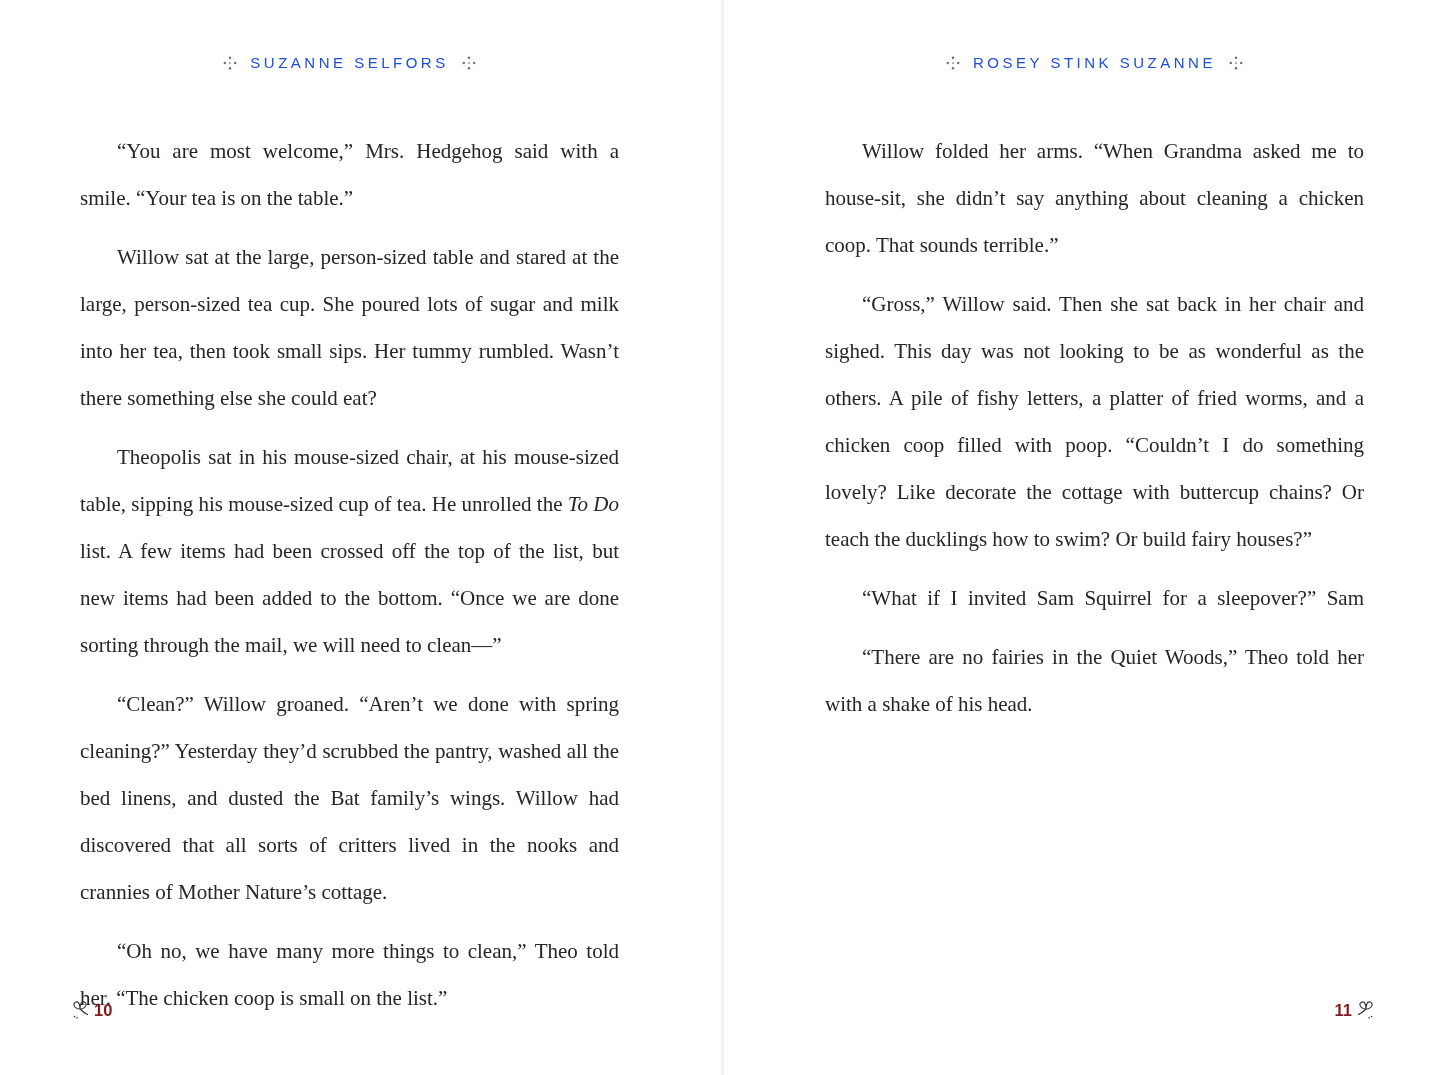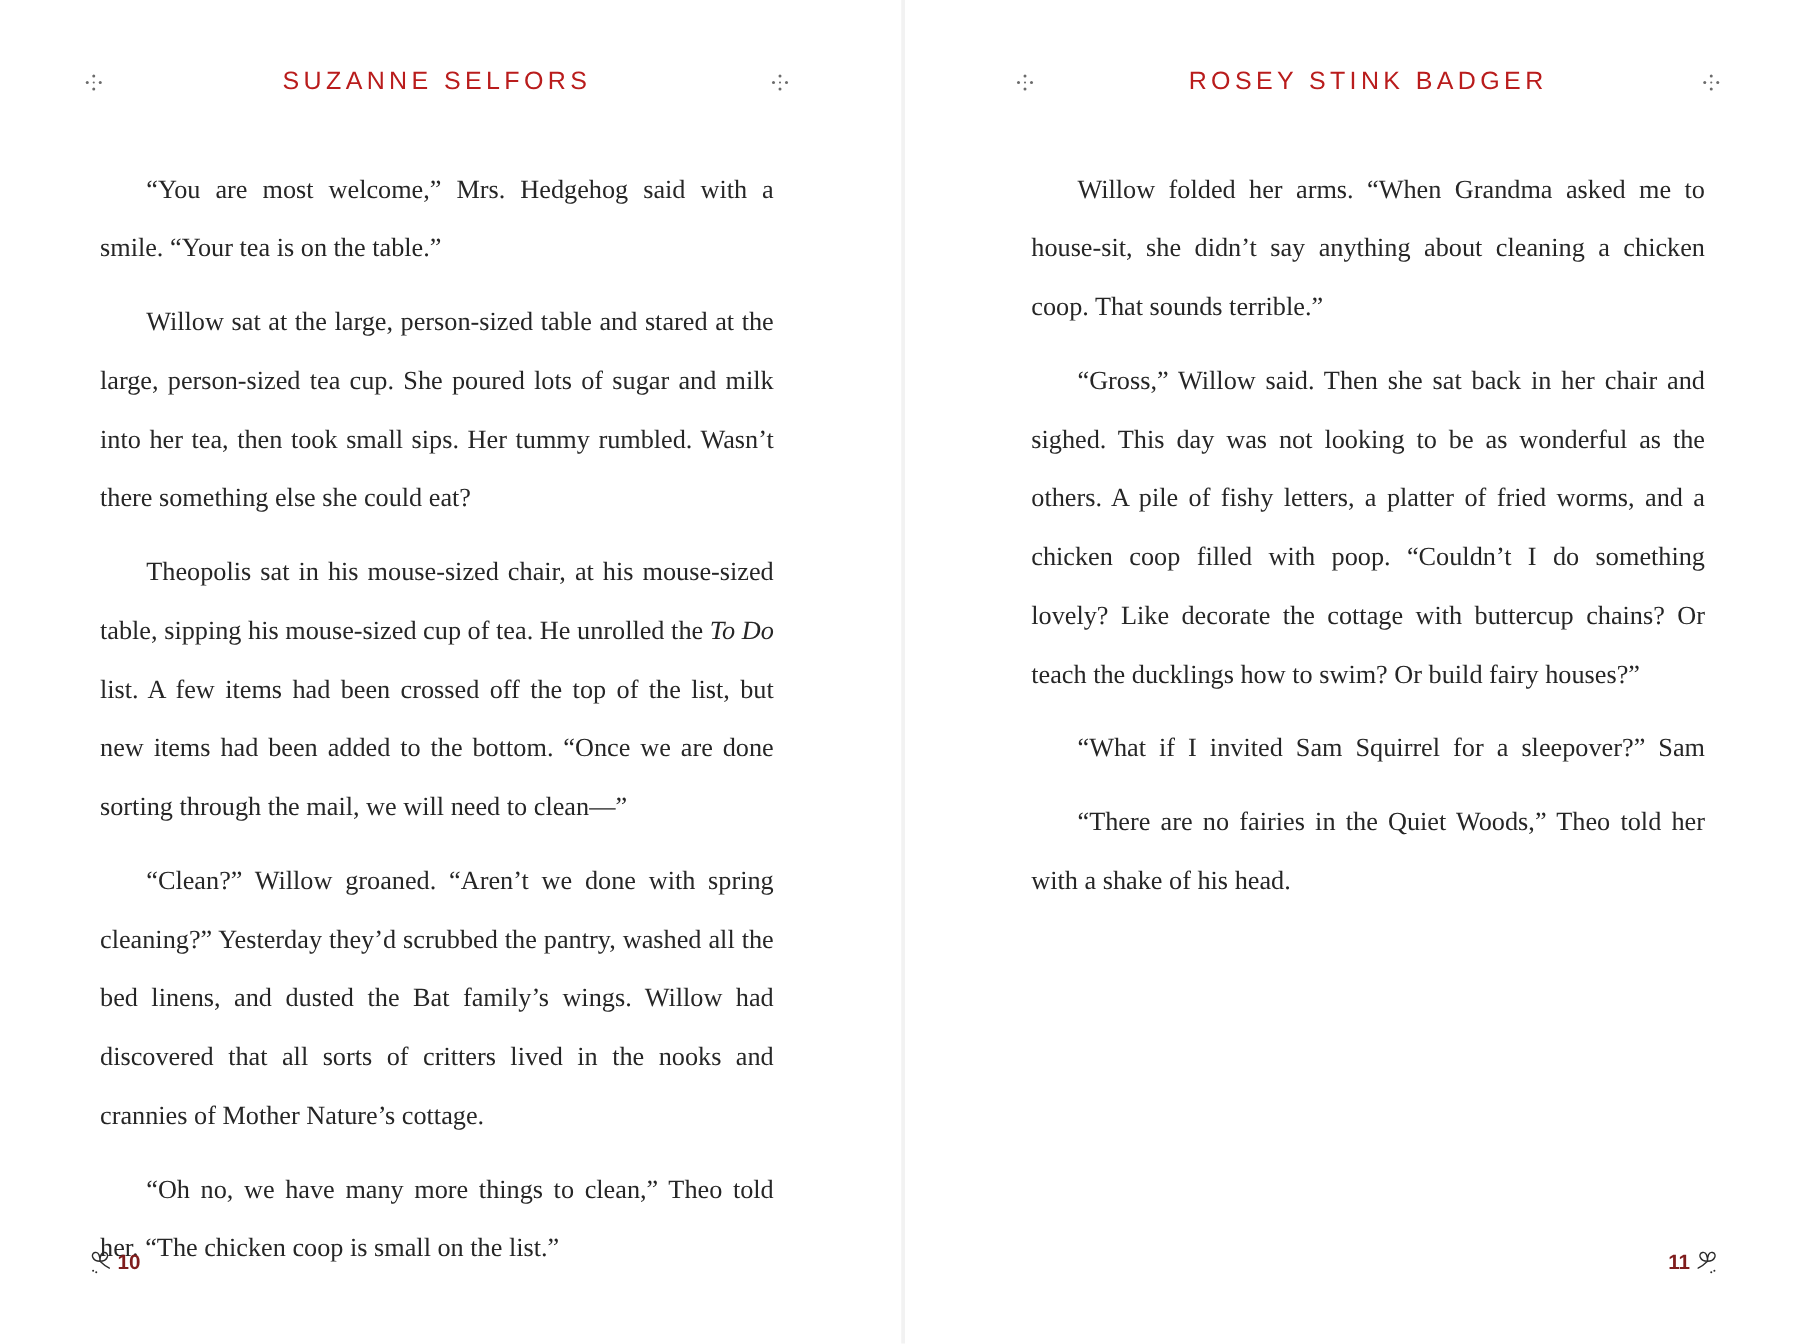--- a/index.html
+++ b/index.html
@@ -14,25 +14,25 @@
     position: absolute; left: 721px; top: 0;
     width: 3px; height: 1075px;
     background: #f2f2f2;
   }
   .page { position: absolute; top: 0; width: 563px; height: 1075px; }
   .page-left  { left: 68px; }
   .page-right { left: 813px; }
 
   .running-head {
     position: absolute; top: 54px; left: 0; right: 0;
-    display: flex; align-items: center; justify-content: space-between;
+    display: flex; align-items: center; justify-content: center;
     gap: 13px;
     font-family: "Liberation Sans", sans-serif;
-    font-size: 20px; letter-spacing: 3.5px;
-    color: #b91c1c;
+    font-size: 15px; letter-spacing: 3.5px;
+    color: #1d4ed8;
     white-space: nowrap;
   }
   .sparkle { flex: 0 0 auto; }
 
   .body-text {
     position: absolute; top: 116px; left: 0; width: 563px;
     color: #262626;
     font-size: 21px; line-height: 47px;
     text-align: justify;
     hyphens: none;
@@ -110,21 +110,21 @@
     <div class="running-head">
       <svg class="sparkle" width="14" height="14" viewBox="0 0 14 14">
         <g fill="#6b6b6b">
           <circle cx="7" cy="1.8" r="1.2"></circle>
           <circle cx="1.8" cy="7" r="1.2"></circle>
           <circle cx="12.2" cy="7" r="1.2"></circle>
           <circle cx="7" cy="12.2" r="1.2"></circle>
           <circle cx="7" cy="7" r="0.85"></circle>
         </g>
       </svg>
-      <span>ROSEY STINK BADGER</span>
+      <span>ROSEY STINK SUZANNE</span>
       <svg class="sparkle" width="14" height="14" viewBox="0 0 14 14">
         <g fill="#6b6b6b">
           <circle cx="7" cy="1.8" r="1.2"></circle>
           <circle cx="1.8" cy="7" r="1.2"></circle>
           <circle cx="12.2" cy="7" r="1.2"></circle>
           <circle cx="7" cy="12.2" r="1.2"></circle>
           <circle cx="7" cy="7" r="0.85"></circle>
         </g>
       </svg>
     </div>

